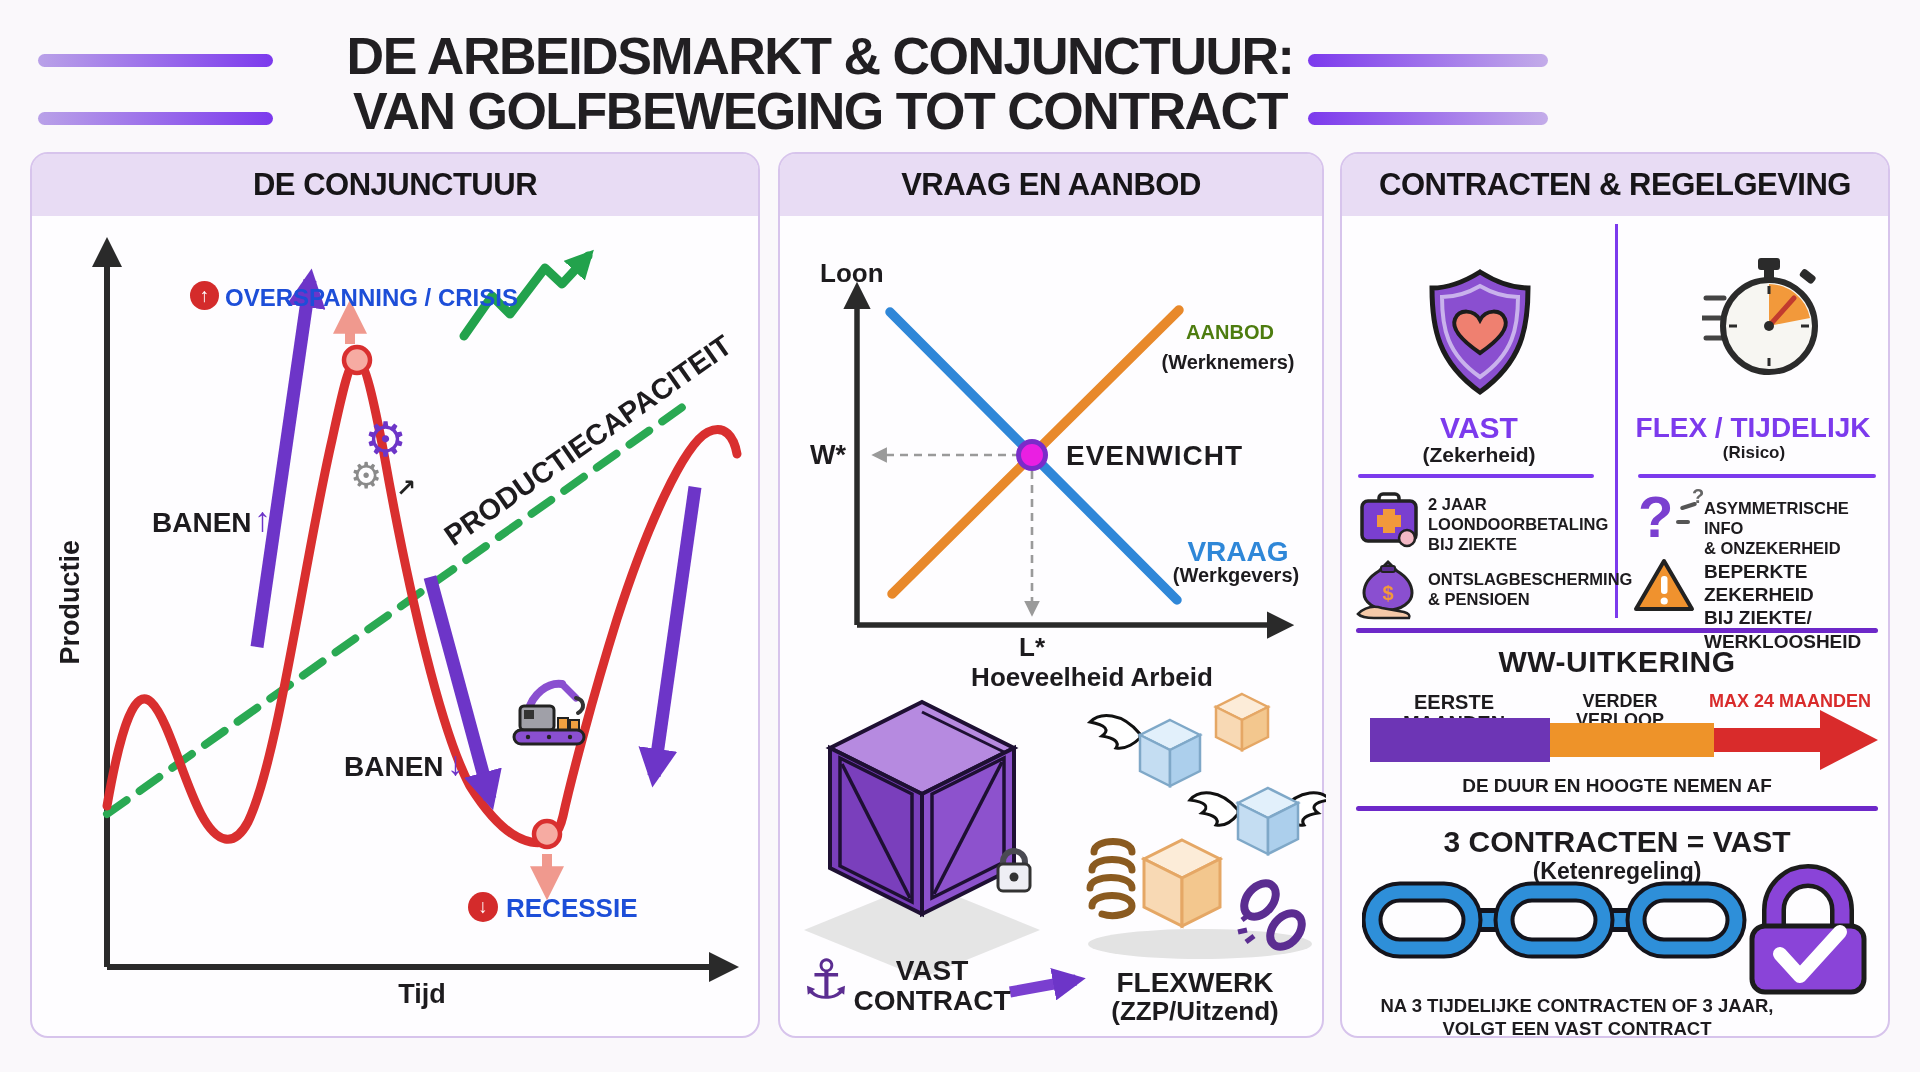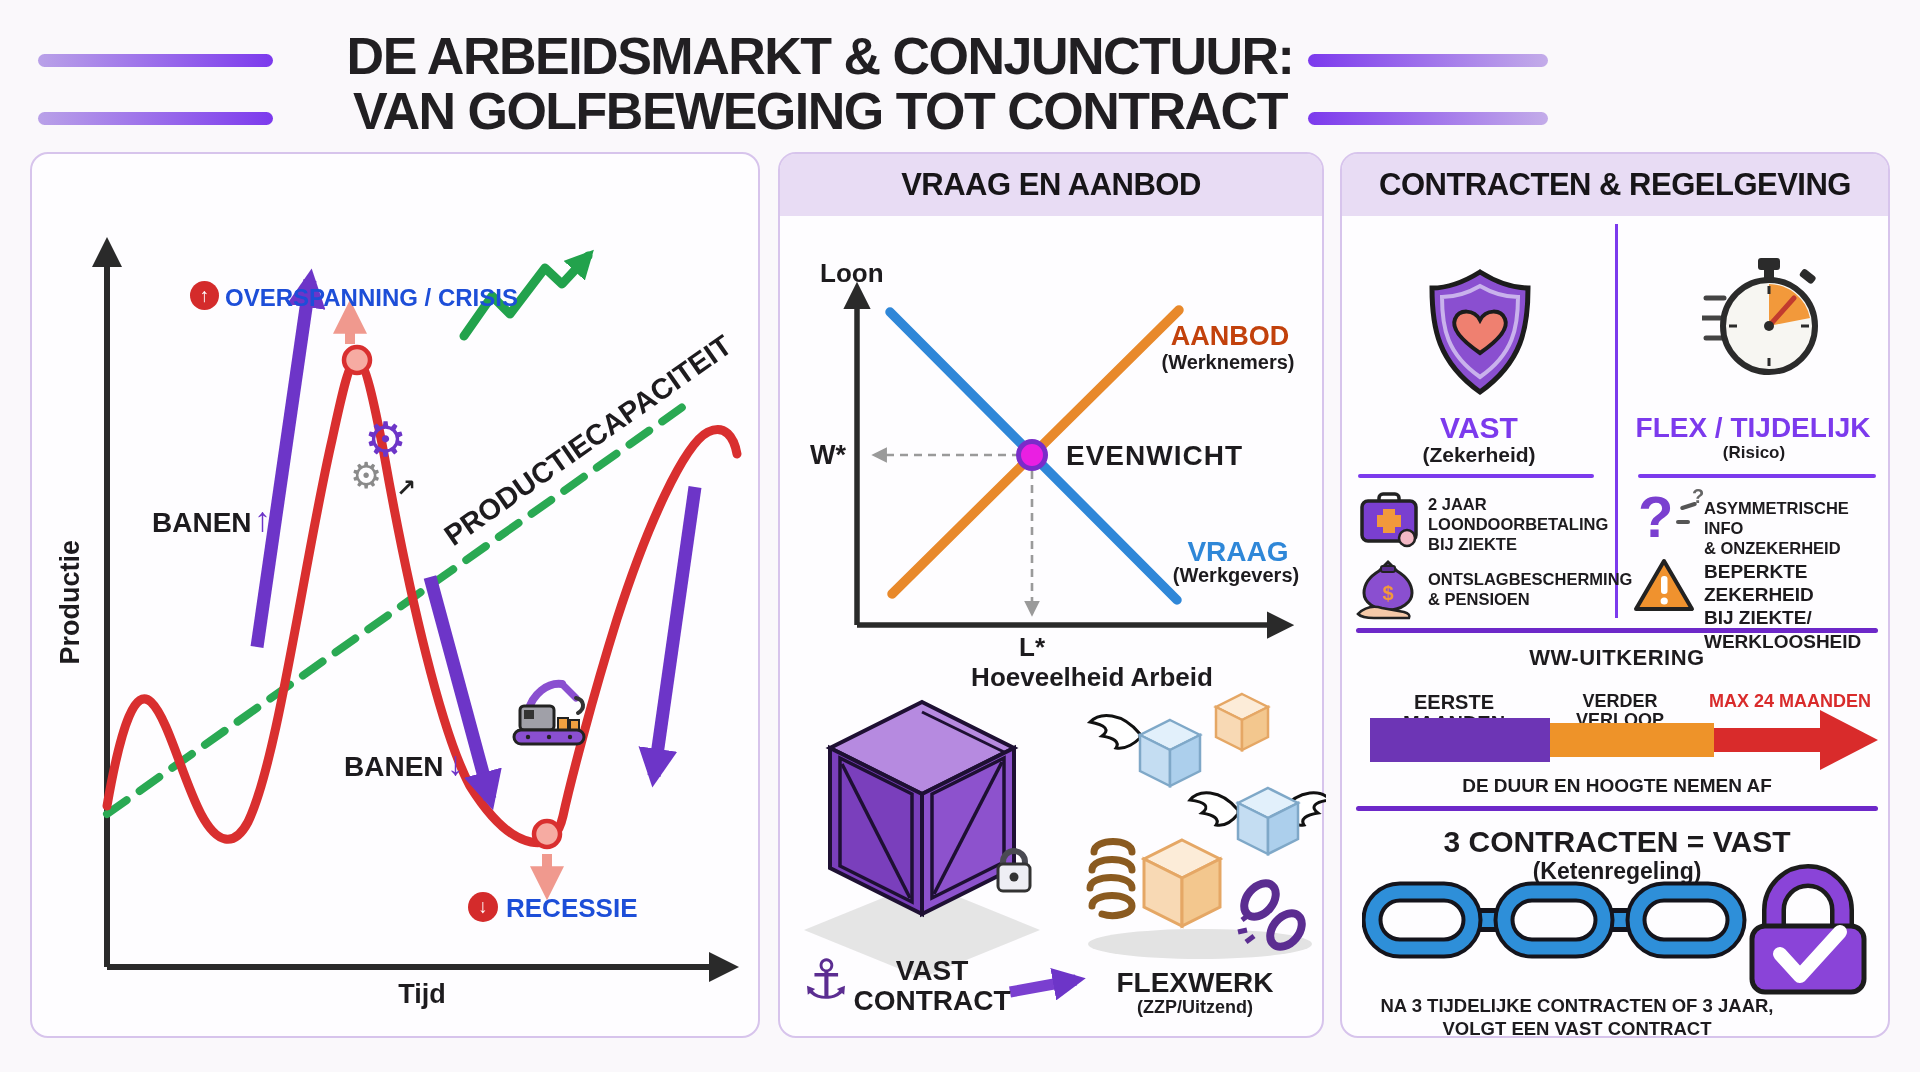--- a/index.html
+++ b/index.html
@@ -38,20 +38,21 @@
 <div class="stage">
 
   <div class="title-line" style="top:30px;">DE ARBEIDSMARKT &amp; CONJUNCTUUR:</div>
   <div class="title-line" style="top:85px;">VAN GOLFBEWEGING TOT CONTRACT</div>
   <div class="accent-bar accent-left" style="left:38px;top:54px;width:235px;"></div>
   <div class="accent-bar accent-left" style="left:38px;top:112px;width:235px;"></div>
   <div class="accent-bar accent-right" style="left:1308px;top:54px;width:240px;"></div>
   <div class="accent-bar accent-right" style="left:1308px;top:112px;width:240px;"></div>
 
   <section class="panel" style="left:30px;width:730px;">
+    <div class="panel-header">DE CONJUNCTUUR</div>
 
     <svg class="layer" width="730" height="886" viewBox="0 0 730 886">
       <defs>
         <marker id="ahBlack" viewBox="0 0 10 10" refX="7" refY="5" markerWidth="5" markerHeight="5" orient="auto">
             <path d="M0 0 L10 5 L0 10 Z" fill="#2a2a2a"></path>
           </marker>
         <marker id="ahPurple" viewBox="0 0 10 10" refX="7" refY="5" markerWidth="3" markerHeight="3" orient="auto">
             <path d="M0 0 L10 5 L0 10 Z" fill="#6d35c8"></path>
           </marker>
         <marker id="ahSalmon" viewBox="0 0 10 10" refX="7" refY="5" markerWidth="3.4" markerHeight="3.4" orient="auto">
@@ -222,32 +223,32 @@
           <line x1="164" y1="250" x2="172" y2="244" stroke-width="5"></line>
         </g>
       </g>
 
       <line x1="230" y1="838" x2="296" y2="826" stroke="#7a3fd0" stroke-width="11" marker-end="url(#ahPurple)"></line>
     </svg>
 
     <div class="lbl" style="left:40px;top:106px;font-size:26px;">Loon</div>
     <div class="lbl" style="left:14px;top:287px;width:52px;text-align:right;font-size:27px;">W*</div>
     <div class="lbl" style="left:286px;top:287px;font-size:28px;letter-spacing:1px;">EVENWICHT</div>
-    <div class="lbl ctr" style="left:380px;top:168px;width:140px;font-size:27px;color:#c2410c;">AANBOD</div>
+    <div class="lbl ctr" style="left:380px;top:168px;width:140px;font-size:20px;color:#4d7c0f;">AANBOD</div>
     <div class="lbl ctr" style="left:368px;top:198px;width:160px;font-size:20px;">(Werknemers)</div>
     <div class="lbl ctr" style="left:388px;top:383px;width:140px;font-size:28px;color:#2f87d8;">VRAAG</div>
     <div class="lbl ctr" style="left:376px;top:411px;width:160px;font-size:20px;">(Werkgevers)</div>
     <div class="lbl ctr" style="left:227px;top:480px;width:50px;font-size:26px;">L*</div>
     <div class="lbl ctr" style="left:112px;top:510px;width:400px;font-size:26px;">Hoeveelheid Arbeid</div>
 
     <div class="glyph" style="left:22px;top:798px;font-size:54px;color:#5b2d91;">⚓</div>
     <div class="lbl ctr" style="left:92px;top:802px;width:120px;font-size:28px;">VAST</div>
     <div class="lbl ctr" style="left:72px;top:832px;width:160px;font-size:28px;">CONTRACT</div>
     <div class="lbl ctr" style="left:330px;top:814px;width:170px;font-size:28px;">FLEXWERK</div>
-    <div class="lbl ctr" style="left:322px;top:844px;width:186px;font-size:18px;">(ZZP/Uitzend)</div>
+    <div class="lbl ctr" style="left:322px;top:844px;width:186px;font-size:26px;">(ZZP/Uitzend)</div>
   </section>
 
   <section class="panel" style="left:1340px;width:550px;">
     <div class="panel-header">CONTRACTEN &amp; REGELGEVING</div>
 
     <div class="abs" style="left:273px;top:70px;width:3px;height:394px;background:#7c3aed;"></div>
 
     <svg class="abs" style="left:84px;top:112px;" width="108" height="132" viewBox="0 0 108 132">
       <path d="M54 6 C70 16 88 22 102 22 C102 62 96 96 54 126 C12 96 6 62 6 22 C20 22 38 16 54 6 Z" fill="#8a4fd0" stroke="#1c1c1c" stroke-width="5"></path>
       <path d="M54 20 C66 27 80 31 92 31 C92 62 87 88 54 111 C21 88 16 62 16 31 C28 31 42 27 54 20 Z" fill="none" stroke="#c9b2ec" stroke-width="4"></path>
@@ -310,21 +311,21 @@
       <path d="M32 5 L60 53 L4 53 Z" fill="#f0922e" stroke="#222" stroke-width="4" stroke-linejoin="round"></path>
       <rect x="29" y="20" width="6.5" height="18" rx="3" fill="#fff"></rect>
       <circle cx="32.2" cy="45" r="3.6" fill="#fff"></circle>
     </svg>
     <div class="lbl pre" style="left:362px;top:406px;width:180px;font-size:19px;line-height:1.22;">BEPERKTE ZEKERHEID
 BIJ ZIEKTE/
 WERKLOOSHEID</div>
 
     <div class="rule-dark" style="left:14px;top:474px;width:522px;height:4.5px;"></div>
 
-    <div class="lbl ctr" style="left:75px;top:492px;width:400px;font-size:22px;letter-spacing:0.5px;">WW-UITKERING</div>
+    <div class="lbl ctr" style="left:75px;top:492px;width:400px;font-size:30px;letter-spacing:0.5px;">WW-UITKERING</div>
     <div class="lbl ctr" style="left:26px;top:538px;width:172px;font-size:20px;">EERSTE MAANDEN</div>
     <div class="lbl ctr" style="left:198px;top:538px;width:160px;font-size:18px;">VERDER VERLOOP</div>
     <div class="lbl ctr" style="left:358px;top:538px;width:180px;font-size:18px;color:#d92b2b;">MAX 24 MAANDEN</div>
 
     <div class="bar-seg" style="left:28px;top:564px;width:180px;height:44px;background:#6d35b5;"></div>
     <div class="bar-seg" style="left:208px;top:569px;width:164px;height:34px;background:#ee9329;"></div>
     <div class="bar-seg" style="left:372px;top:574px;width:106px;height:24px;background:#d92b2b;"></div>
     <div class="bar-seg" style="left:478px;top:556px;width:0;height:0;border-top:30px solid transparent;border-bottom:30px solid transparent;border-left:58px solid #d92b2b;"></div>
 
     <div class="lbl ctr" style="left:75px;top:622px;width:400px;font-size:19px;">DE DUUR EN HOOGTE NEMEN AF</div>

